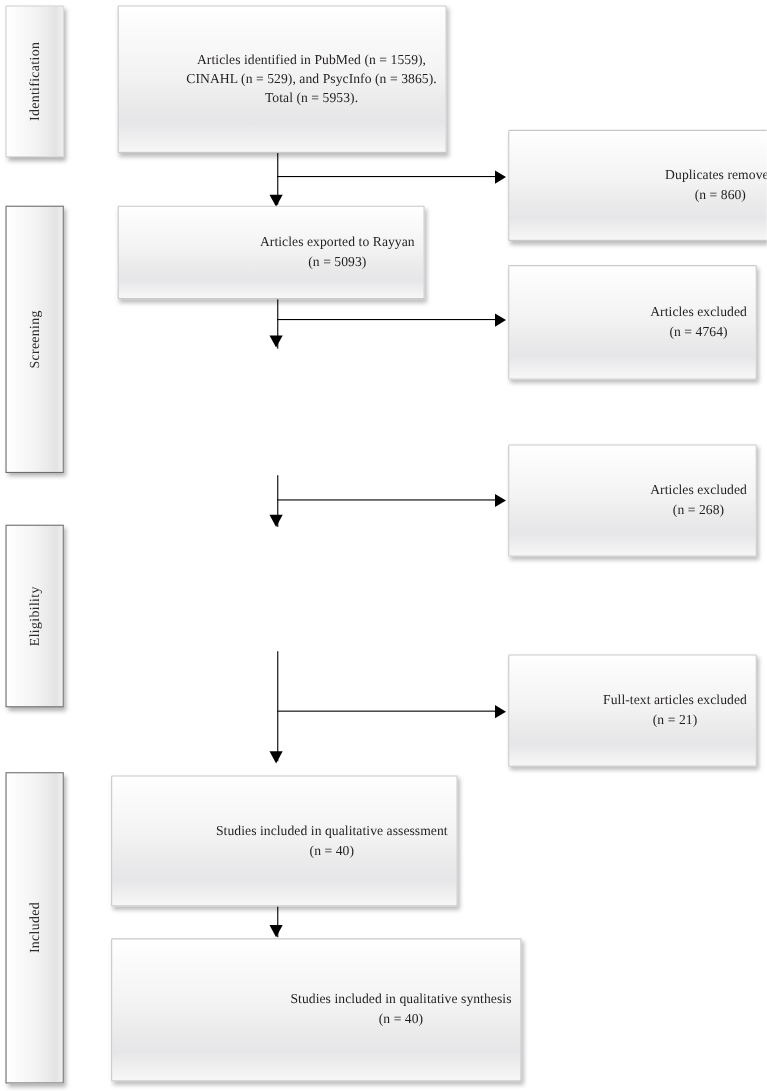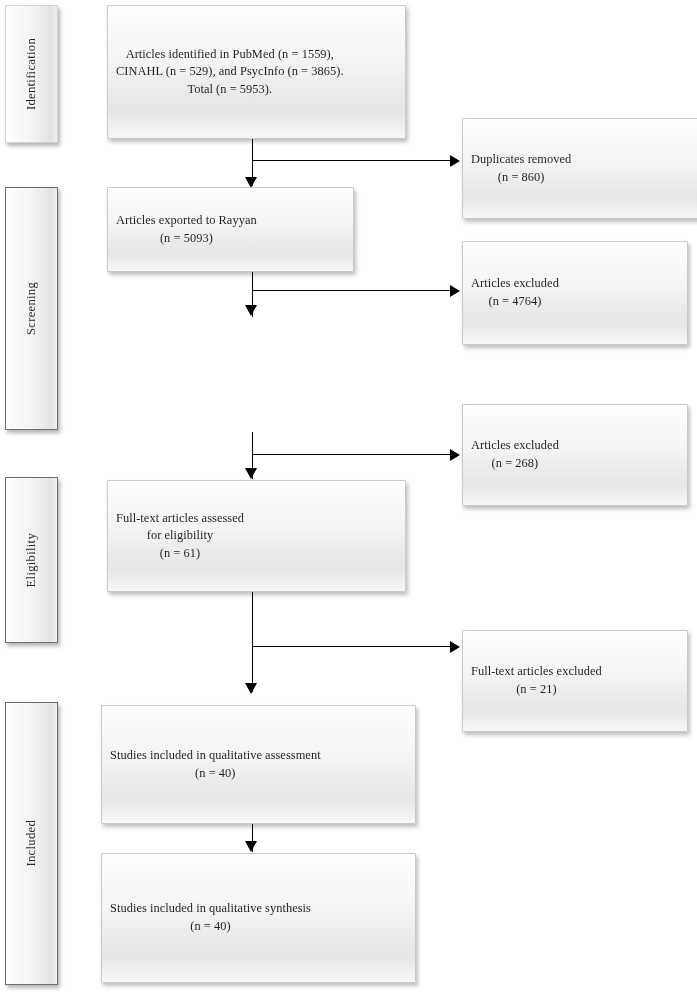--- a/index.html
+++ b/index.html
@@ -33,21 +33,21 @@
                 #f3f3f4 46%,
                 #ececed 62%,
                 #e6e6e8 80%,
                 #f2f2f3 94%,
                 #f7f7f8 100%);
     border: 1px solid #c9c9cc;
     border-radius: 1px;
     box-shadow: 2px 3px 4px rgba(0,0,0,0.26);
     display: flex;
     align-items: center;
-    justify-content: flex-start;
+    justify-content: flex-end;
     text-align: center;
   }
 
   .box .txt {
     font-size: 12.4px;
     line-height: 1.42;
     letter-spacing: 0.05px;
     color: #231f20;
     padding: 0 8px;
     white-space: pre-line;
@@ -149,55 +149,50 @@
 
   <div class="vline" style="left:251.5px; top:824px; height:28px;"></div>
   <div class="arrow-down" style="left:245px; top:841px;"></div>
 
   <div class="box" style="left:107px; top:5px; width:299px; height:134px;">
     <span class="txt">Articles identified in PubMed (n = 1559),
 CINAHL (n = 529), and PsycInfo (n = 3865).
 Total (n = 5953).</span>
   </div>
 
-  <div class="box" style="left:107px; top:187px; width:247px; height:85px;">
+  <div class="box" style="left:107px; top:187px; width:279px; height:85px;">
     <span class="txt">Articles exported to Rayyan
 (n = 5093)</span>
   </div>
 
 
-  <div class="box" style="left:107px; top:480px; width:299px; height:112px;">
-    <span class="txt">Full-text articles assessed
-for eligibility
-(n = 61)</span>
-  </div>
 
   <div class="box" style="left:101px; top:705px; width:315px; height:119px;">
     <span class="txt">Studies included in qualitative assessment
 (n = 40)</span>
   </div>
 
-  <div class="box" style="left:101px; top:853px; width:315px; height:130px;">
+  <div class="box" style="left:101px; top:853px; width:373px; height:130px;">
     <span class="txt">Studies included in qualitative synthesis
 (n = 40)</span>
   </div>
 
   <div class="box" style="left:462px; top:118px; width:252px; height:101px;">
     <span class="txt">Duplicates removed
 (n = 860)</span>
   </div>
 
   <div class="box" style="left:462px; top:241px; width:226px; height:104px;">
     <span class="txt">Articles excluded
 (n = 4764)</span>
   </div>
 
   <div class="box" style="left:462px; top:404px; width:226px; height:102px;">
     <span class="txt">Articles excluded
 (n = 268)</span>
   </div>
 
-  <div class="box" style="left:462px; top:630px; width:226px; height:102px;">
+  <div class="box" style="left:462px; top:595px; width:226px; height:102px;">
     <span class="txt">Full-text articles excluded
 (n = 21)</span>
   </div>
 
 </div>
 
 </body></html>

